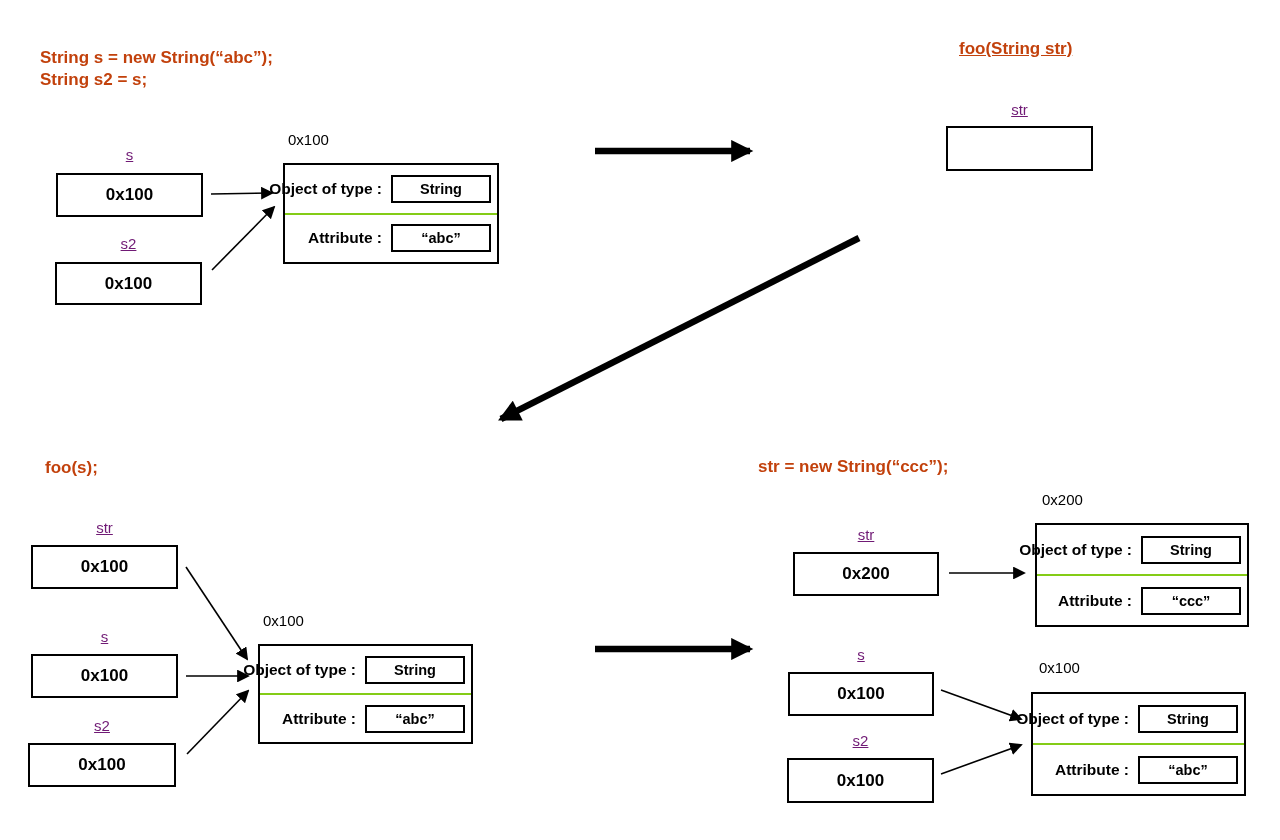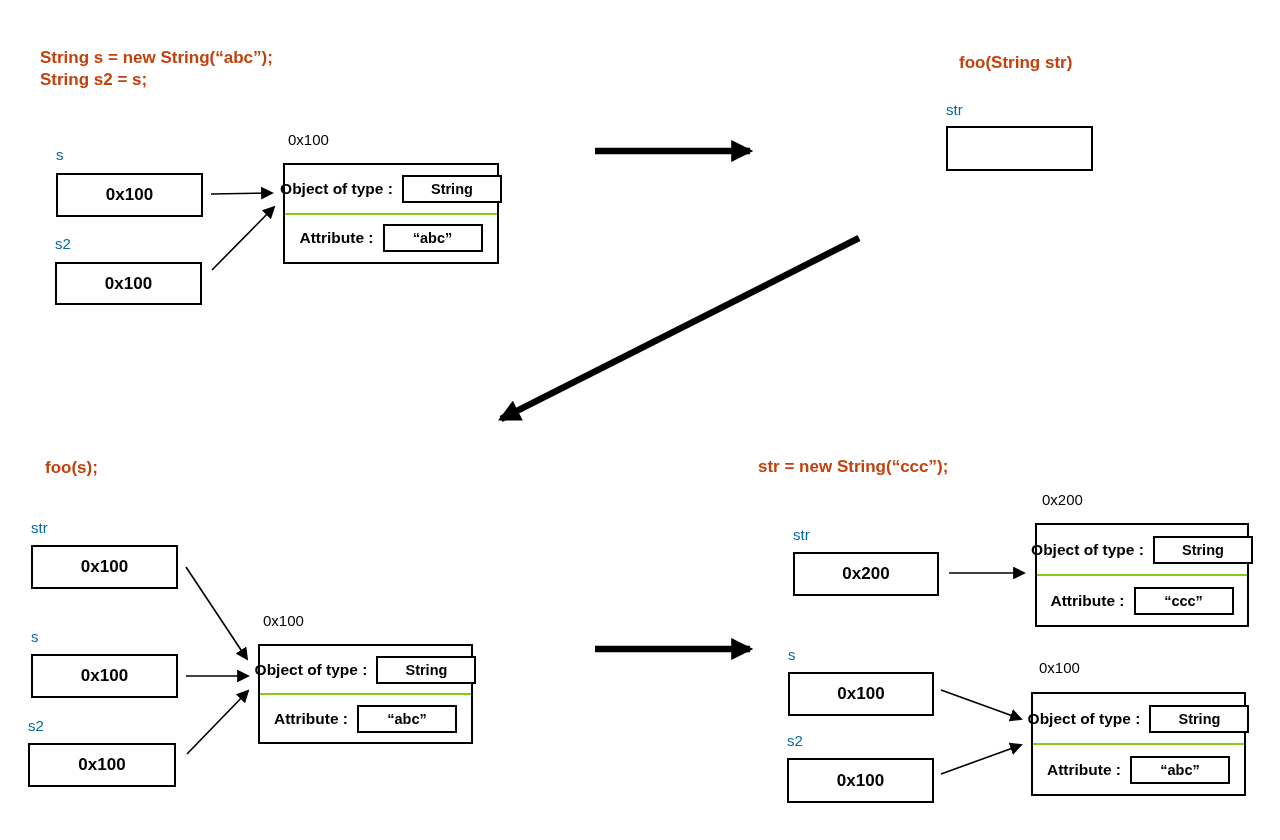--- a/index.html
+++ b/index.html
@@ -7,36 +7,36 @@
     position:relative; width:1280px; height:840px; background:#ffffff;
     font-family:"Liberation Sans","DejaVu Sans",sans-serif; overflow:hidden;
     color:#000;
   }
   .code {
     position:absolute; font-weight:bold; font-size:17px; line-height:22px;
     color:#c2410c; white-space:pre;
   }
   .varlabel {
     position:absolute; font-size:15px; line-height:22px; height:22px;
-    text-align:left; color:#0369a1;
+    text-align:center; color:#701a75;text-decoration:underline;
   }
   .varbox {
     position:absolute; border:2px solid #000; background:#fff; box-sizing:border-box;
     display:flex; align-items:center; justify-content:center;
     font-weight:bold; font-size:17px; color:#000;
   }
   .addr {
     position:absolute; font-size:15px; line-height:20px; color:#000;
   }
   .objbox {
     position:absolute; border:2px solid #000; background:#fff; box-sizing:border-box;
     display:flex; flex-direction:column;
   }
   .objrow {
-    flex:1 1 0; display:flex; align-items:center; justify-content:center; gap:9px;
+    flex:1 1 0; display:flex; align-items:center; justify-content:flex-end; gap:9px;
     padding:0 6px;
   }
   .objrow + .objrow { border-top:2px solid #84cc16; }
   .objlabel { font-weight:bold; font-size:15.5px; white-space:pre; }
   .objval {
     border:2px solid #000; font-weight:bold; font-size:14.5px;
     padding:4px 26px; min-width:44px; text-align:center; background:#fff;
   }
   svg.arrows { position:absolute; left:0; top:0; width:1280px; height:840px; pointer-events:none; }
   svg.arrows line { stroke:#000; }
@@ -85,21 +85,21 @@
     <div class="objrow">
       <span class="objlabel">Object of type :</span>
       <span class="objval">String</span>
     </div>
     <div class="objrow">
       <span class="objlabel">Attribute :</span>
       <span class="objval">“abc”</span>
     </div>
   </div>
 
-  <div class="code" style="left:959px; top:52px;"><div>foo(String str)</div></div>
+  <div class="code" style="left:959px; top:38px;text-decoration:underline;"><div>foo(String str)</div></div>
 
   <div class="varlabel" style="left:946px; top:99px; width:147px;">str</div>
   <div class="varbox" style="left:946px; top:126px; width:147px; height:45px;"></div>
 
   <div class="code" style="left:45px; top:457px;"><div>foo(s);</div></div>
 
   <div class="varlabel" style="left:31px; top:517px; width:147px;">str</div>
   <div class="varbox" style="left:31px; top:545px; width:147px; height:44px;">0x100</div>
 
   <div class="varlabel" style="left:31px; top:626px; width:147px;">s</div>

